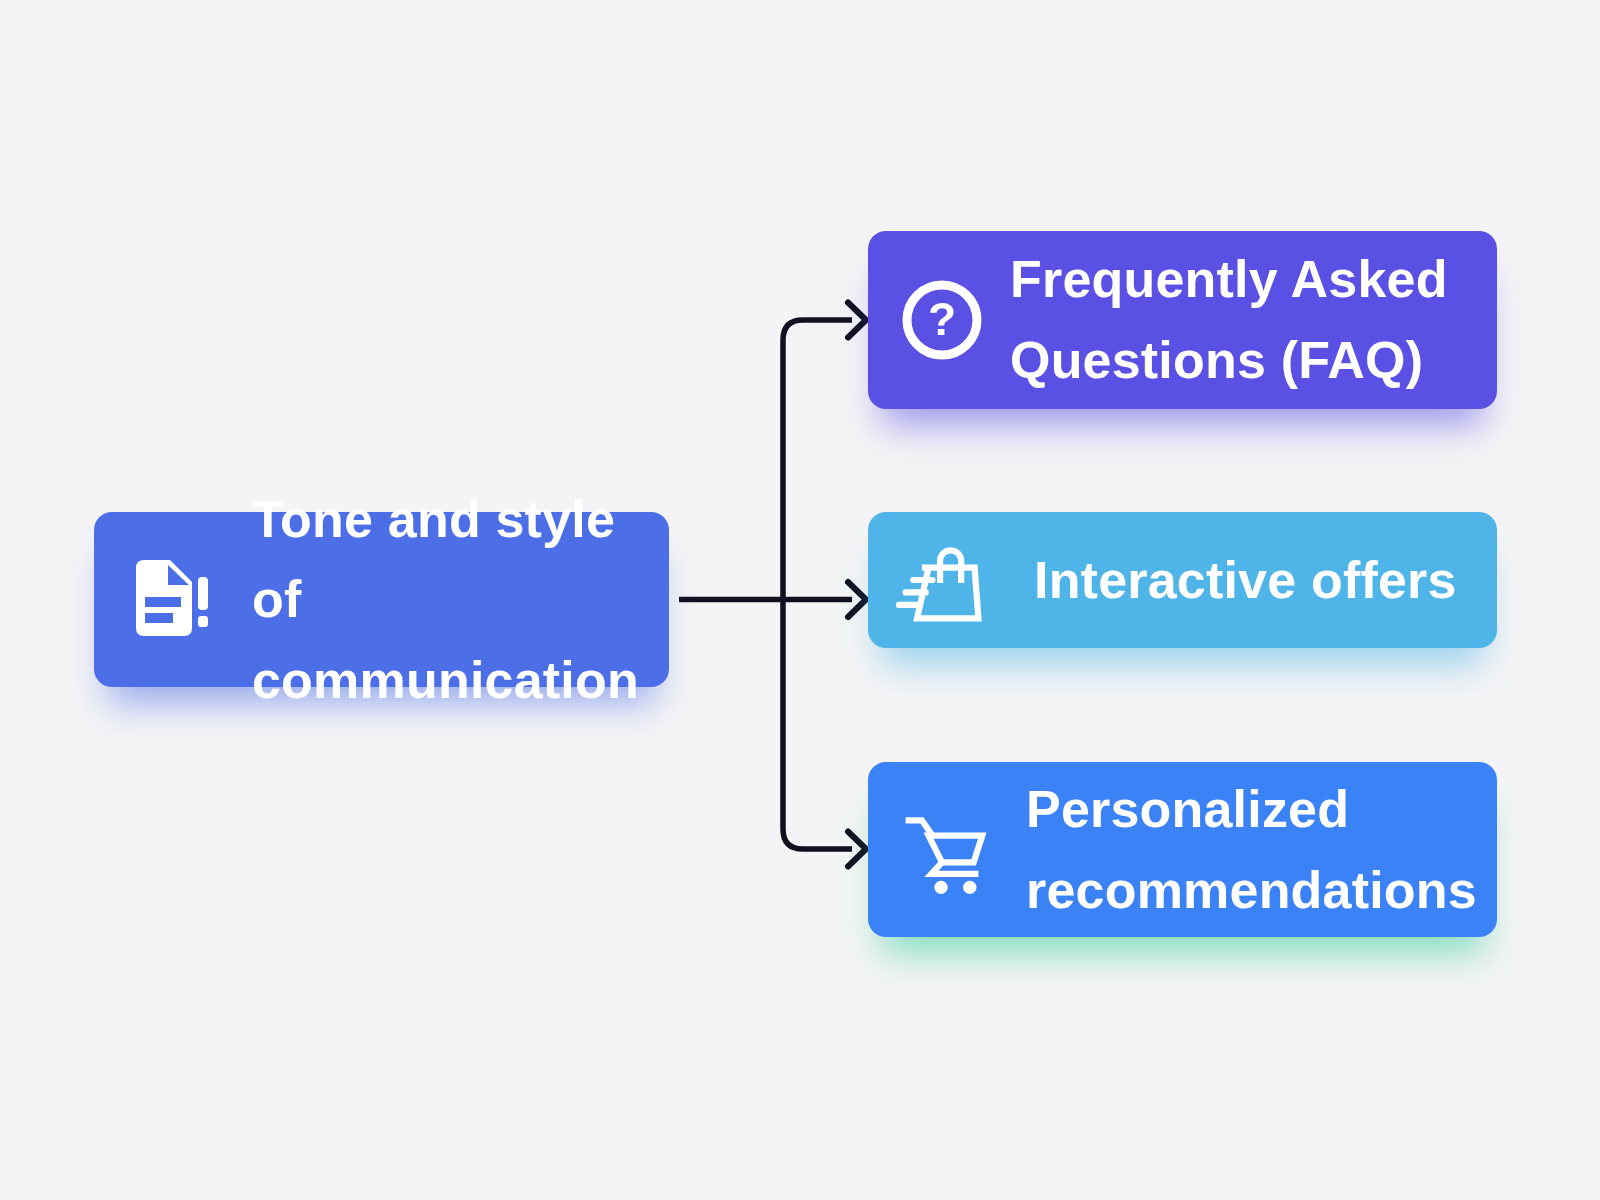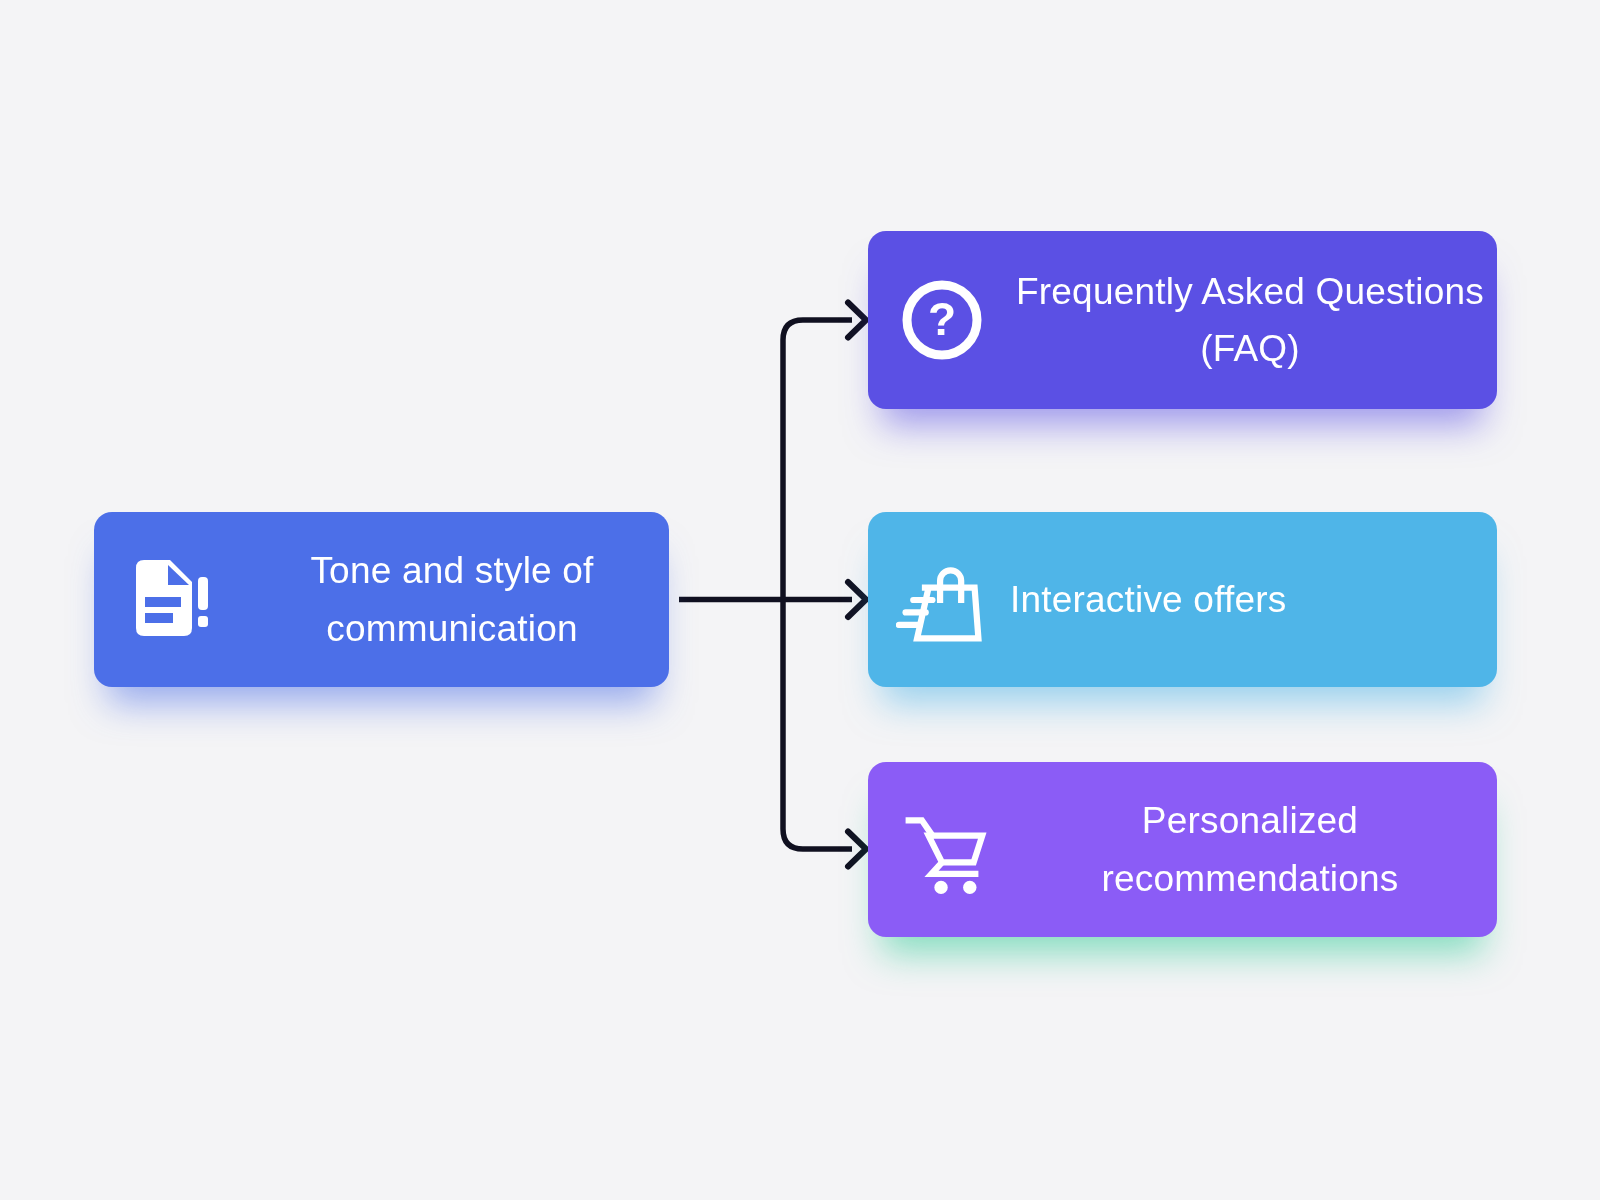--- a/index.html
+++ b/index.html
@@ -17,29 +17,28 @@
   svg.connectors path.trunk{stroke-width:5.5;}
   svg.connectors path.head{stroke-width:6;stroke-linecap:round;stroke-linejoin:round;}
   .node{
     position:absolute;
     border-radius:18px;
     display:flex;align-items:center;
     color:#fff;
   }
   .node .icon{flex:0 0 auto;display:flex;align-items:center;justify-content:center;}
   .node .label{
-    font-weight:normal;font-size:37px;line-height:1.55;
+    font-weight:bold;font-size:52px;line-height:1.55;
     letter-spacing:.2px;
-    text-align:center;
   }
   .node-root{left:94px;top:512px;width:575px;height:175px;}
   .node-root .icon{margin-left:38px;width:80px;}
   .node-root .label{margin-left:40px;max-width:400px;}
   .node-faq{left:868px;top:231px;width:629px;height:178px;}
-  .node-offers{left:868px;top:512px;width:629px;height:175px;}
+  .node-offers{left:868px;top:512px;width:629px;height:136px;gap:24px;}
   .node-recs{left:868px;top:762px;width:629px;height:175px;}
   .node-faq .icon,.node-offers .icon,.node-recs .icon{margin-left:28px;width:92px;}
   .node-faq .label,.node-offers .label,.node-recs .label{margin-left:22px;max-width:480px;}
   .icon svg{display:block;}
 </style>
 </head>
 <body style="--bg: #f4f4f6; --line: #101020;">
 
 <div class="canvas">
 
@@ -81,21 +80,21 @@
         <path d="M27 35 H82 L86 88 H22 L34 35"></path>
         <path d="M46 51 V28 A11 11 0 0 1 68 28 V51"></path>
         <path d="M18 48 H38" stroke-linecap="round"></path>
         <path d="M10 61 H31" stroke-linecap="round"></path>
         <path d="M3 74 H25" stroke-linecap="round"></path>
       </svg>
     </span>
     <span class="label">Interactive offers</span>
   </div>
 
-  <div class="node node-recs" style="background: #8b5cf6; --c: #18c78b; box-shadow: rgba(24, 199, 139, 0.5) 0px 30px 36px -14px;">
+  <div class="node node-recs" style="background: #3b82f6; --c: #18c78b; box-shadow: rgba(24, 199, 139, 0.5) 0px 30px 36px -14px; gap: 16px;">
     <span class="icon">
       <svg width="92" height="92" viewBox="0 0 96 96" fill="none" stroke="#ffffff" stroke-width="6.5">
         <path d="M10 17 H27 L38 33"></path>
         <path d="M34 33 H90 L81 61 H48 Z" stroke-linejoin="miter"></path>
         <path d="M48 61 L37 73 H86"></path>
         <circle cx="47" cy="87" r="7" fill="#ffffff" stroke="none"></circle>
         <circle cx="77" cy="87" r="7" fill="#ffffff" stroke="none"></circle>
       </svg>
     </span>
     <span class="label">Personalized recommendations</span>

